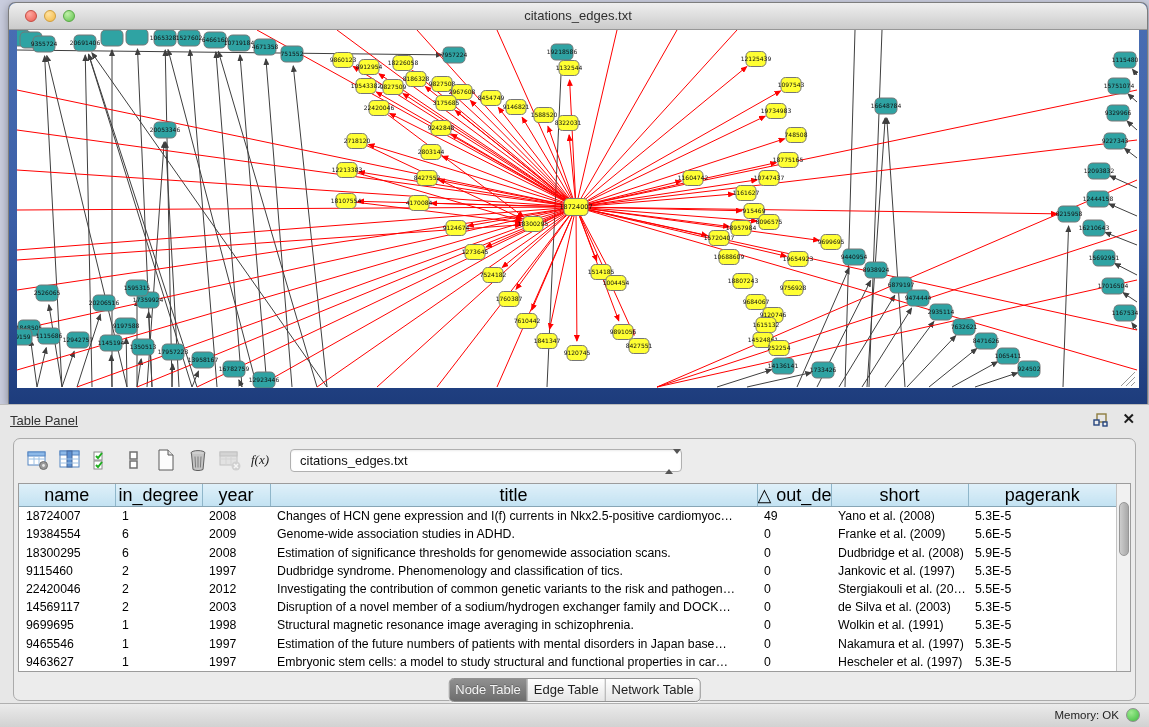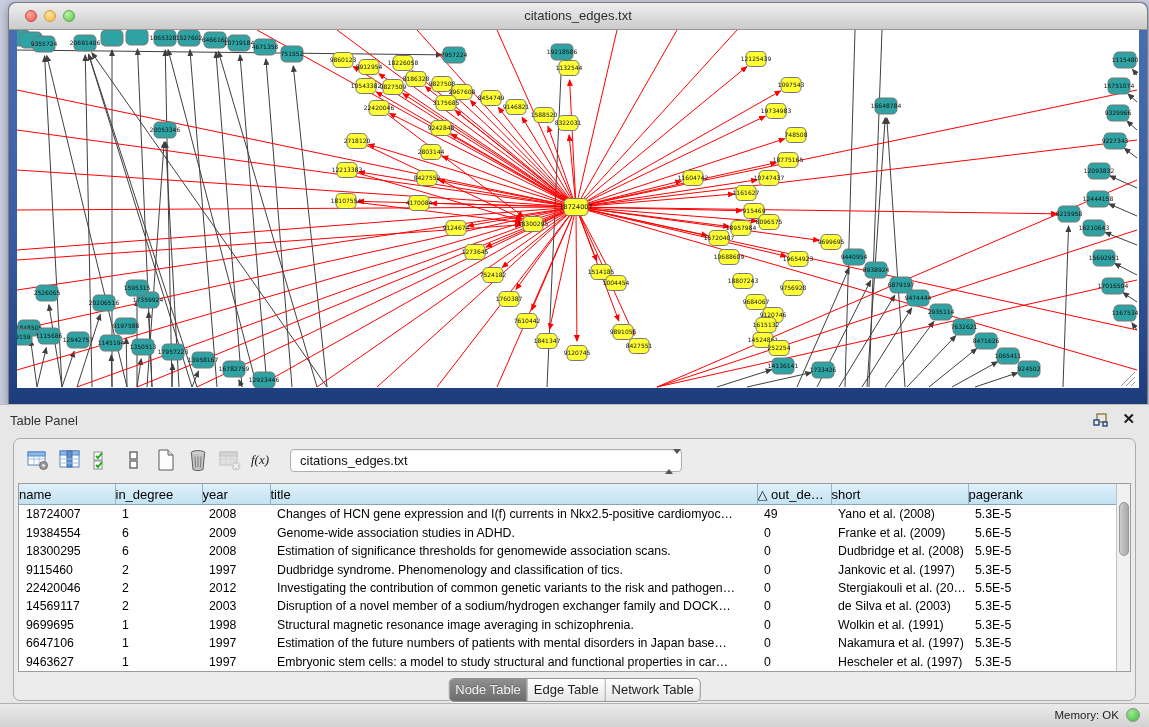--- a/index.html
+++ b/index.html
@@ -29,21 +29,21 @@
   .tl.grn{left:54px;background:radial-gradient(circle at 35% 30%,#c0f0a8,#5fc24d;);border:1px solid #59a945;background:radial-gradient(circle at 35% 30%,#c0f0a8,#5fc24d);}
   .net-canvas{
     position:absolute;left:8px;top:27px;width:1122px;height:358px;
     background:#ffffff;overflow:hidden;
   }
   
   .table-panel{
     position:absolute;left:0;top:404px;width:1149px;height:299px;
     background:#e7e7e7;border-top:1px solid #bcbcbc;
   }
-  .panel-title{position:absolute;left:10px;top:8px;font-size:13px;color:#333;}
+  .panel-title{position:absolute;left:10px;top:8px;font-size:13px;color:#333;text-decoration:underline;}
   .panel-float{position:absolute;right:40px;top:8px;width:16px;height:14px;}
   .panel-close{position:absolute;right:14px;top:5px;font-size:15px;font-weight:bold;color:#1c1c1c;line-height:18px;}
   .inner-panel{
     position:absolute;left:13px;top:33px;width:1123px;height:263px;box-sizing:border-box;
     background:#ececec;border:1px solid #ababab;border-radius:7px;
   }
   .tbar{position:absolute;left:8px;top:5px;height:32px;display:flex;align-items:center;}
   .tbtn{width:32px;height:30px;display:flex;align-items:center;justify-content:center;}
   .combo{
     box-sizing:border-box;width:392px;height:23px;margin-left:12px;position:relative;
@@ -55,21 +55,21 @@
   .stepper .up{width:0;height:0;border-left:4px solid transparent;border-right:4px solid transparent;border-bottom:5px solid #555;margin-bottom:3px;}
   .stepper .dn{width:0;height:0;border-left:4px solid transparent;border-right:4px solid transparent;border-top:5px solid #555;}
   .tablewrap{
     position:absolute;left:4px;top:44px;width:1113px;height:189px;box-sizing:border-box;
     background:#fff;border:1px solid #9c9c9c;display:flex;overflow:hidden;
   }
   table{border-collapse:collapse;table-layout:fixed;width:1097px;font-size:12px;color:#000;}
   th{
     height:20px;background:linear-gradient(#dff0f9,#c3e2f2);
     border-right:1px solid #8fb6ca;border-bottom:1px solid #87a5b5;
-    font-weight:normal;font-size:13px;text-align:left;padding:0;
+    font-weight:normal;font-size:18px;text-align:center;padding:0;
     white-space:nowrap;overflow:hidden;
   }
   th:last-child{border-right:none;}
   td{height:16px;padding:0 2px 0 7px;white-space:nowrap;overflow:hidden;text-overflow:ellipsis;font-size:12.3px;}
   .vscroll{width:15px;background:#f1f1f1;border-left:1px solid #c3c3c3;position:relative;flex:0 0 15px;}
   .vthumb{position:absolute;left:2px;top:18px;width:10px;height:54px;border-radius:5px;
     background:linear-gradient(90deg,#cdcdcd,#a8a8a8);border:1px solid #979797;box-sizing:border-box;}
   .tabs{
     position:absolute;left:50%;transform:translateX(-50%);top:239px;height:22px;
     display:flex;border:1px solid #939393;border-radius:5px;overflow:hidden;
@@ -628,21 +628,21 @@
             <tr>
               <td>9699695</td>
               <td>1</td>
               <td>1998</td>
               <td>Structural magnetic resonance image averaging in schizophrenia.</td>
               <td>0</td>
               <td>Wolkin et al. (1991)</td>
               <td>5.3E-5</td>
             </tr>
             <tr>
-              <td>6647106</td>
+              <td>9465546</td>
               <td>1</td>
               <td>1997</td>
               <td>Estimation of the future numbers of patients with mental disorders in Japan base…</td>
               <td>0</td>
               <td>Nakamura et al. (1997)</td>
               <td>5.3E-5</td>
             </tr>
             <tr>
               <td>9463627</td>
               <td>1</td>

